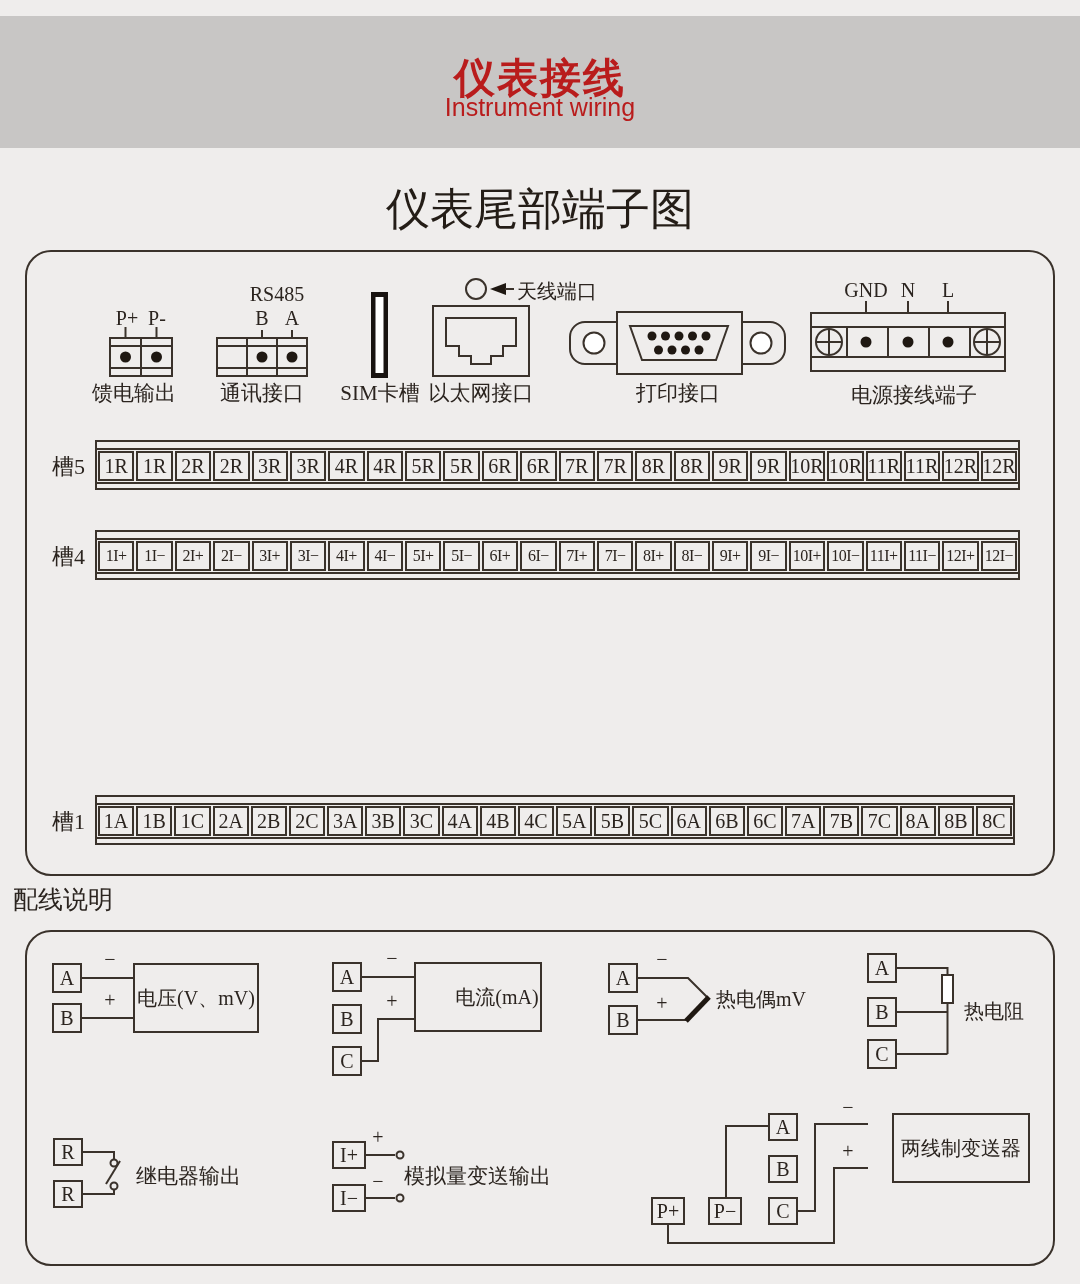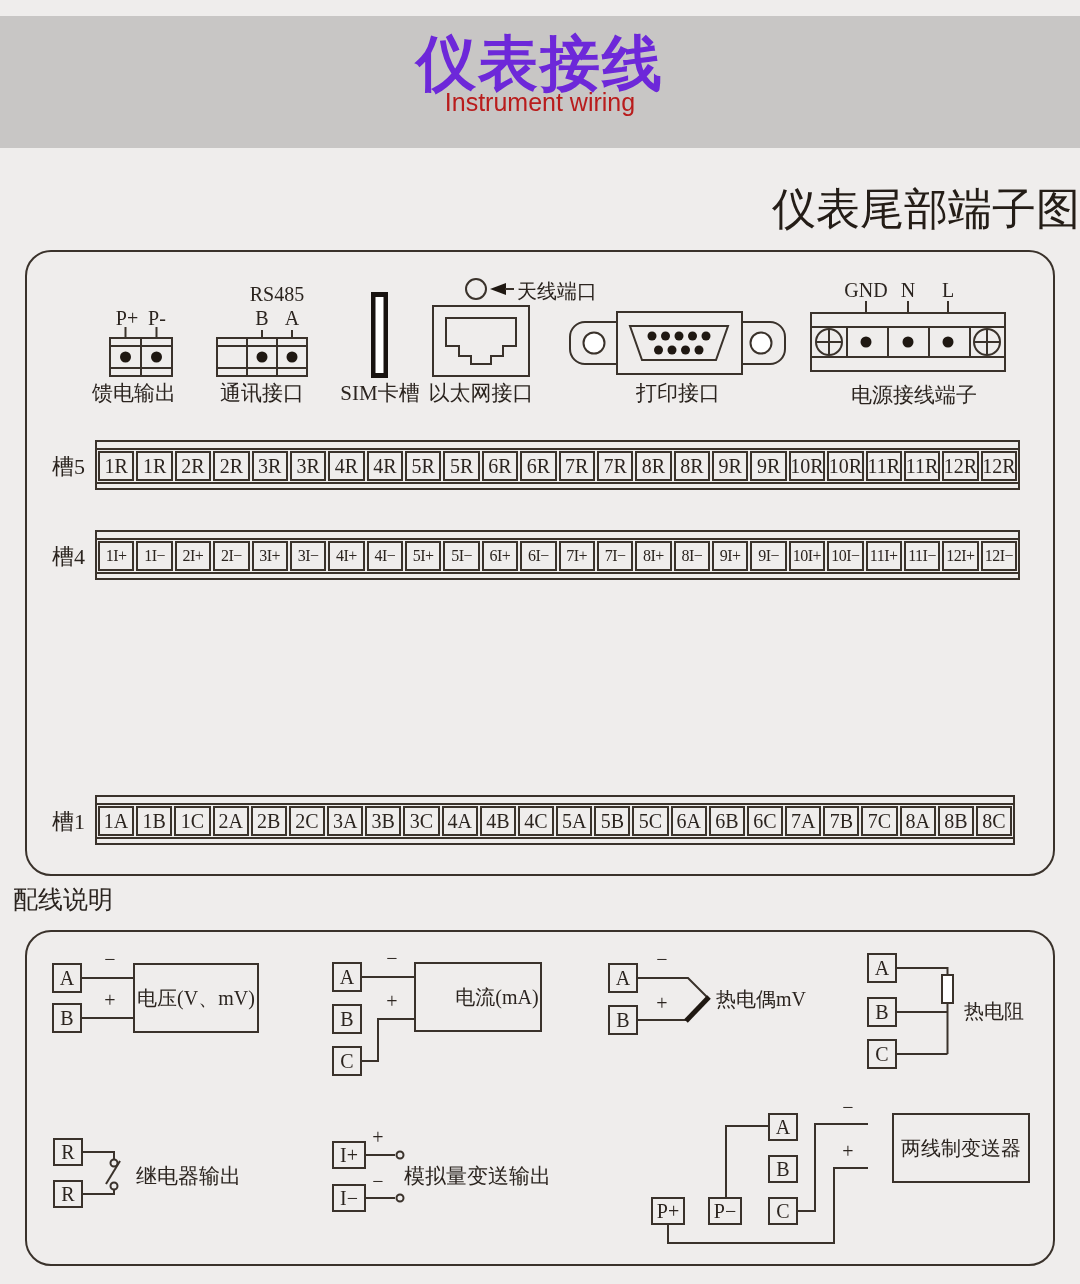--- a/index.html
+++ b/index.html
@@ -8,24 +8,24 @@
     --line:#3a322b;
     --ink:#2b241f;
   }
   html,body{margin:0;padding:0;background:var(--bg);}
   .page{position:relative;width:1080px;height:1284px;background:var(--bg);overflow:hidden;
         font-family:"Liberation Serif","DejaVu Serif",serif;color:var(--ink);}
   .abs{position:absolute;}
   
   .banner{left:0;top:16px;width:1080px;height:132px;background:var(--banner);text-align:center;}
   .banner-cn{font-family:"Liberation Sans","DejaVu Sans",sans-serif;font-weight:bold;
-             font-size:60px;line-height:1;margin-top:18px;color:#6d28d9;letter-spacing:2px;}
+             font-size:41px;line-height:1;margin-top:42px;color:#b91c1c;letter-spacing:2px;}
   .banner-en{font-family:"Liberation Sans","DejaVu Sans",sans-serif;font-size:25px;
              line-height:1;margin-top:-4px;color:#b91c1c;}
-  .section-title{left:0;top:180px;width:1080px;text-align:right;font-size:44px;color:#241d17;
+  .section-title{left:0;top:180px;width:1080px;text-align:center;font-size:44px;color:#241d17;
                  font-family:"Liberation Sans","DejaVu Sans",sans-serif;}
   
   .panel{border:2px solid var(--line);border-radius:26px;background:transparent;}
   .panel1{left:25px;top:250px;width:1026px;height:622px;}
   .panel2{left:25px;top:930px;width:1026px;height:332px;}
   
   .lbl{position:absolute;font-size:20px;white-space:nowrap;color:var(--ink);}
   .lblc{text-align:center;}
   .big{font-size:21px;}
   

